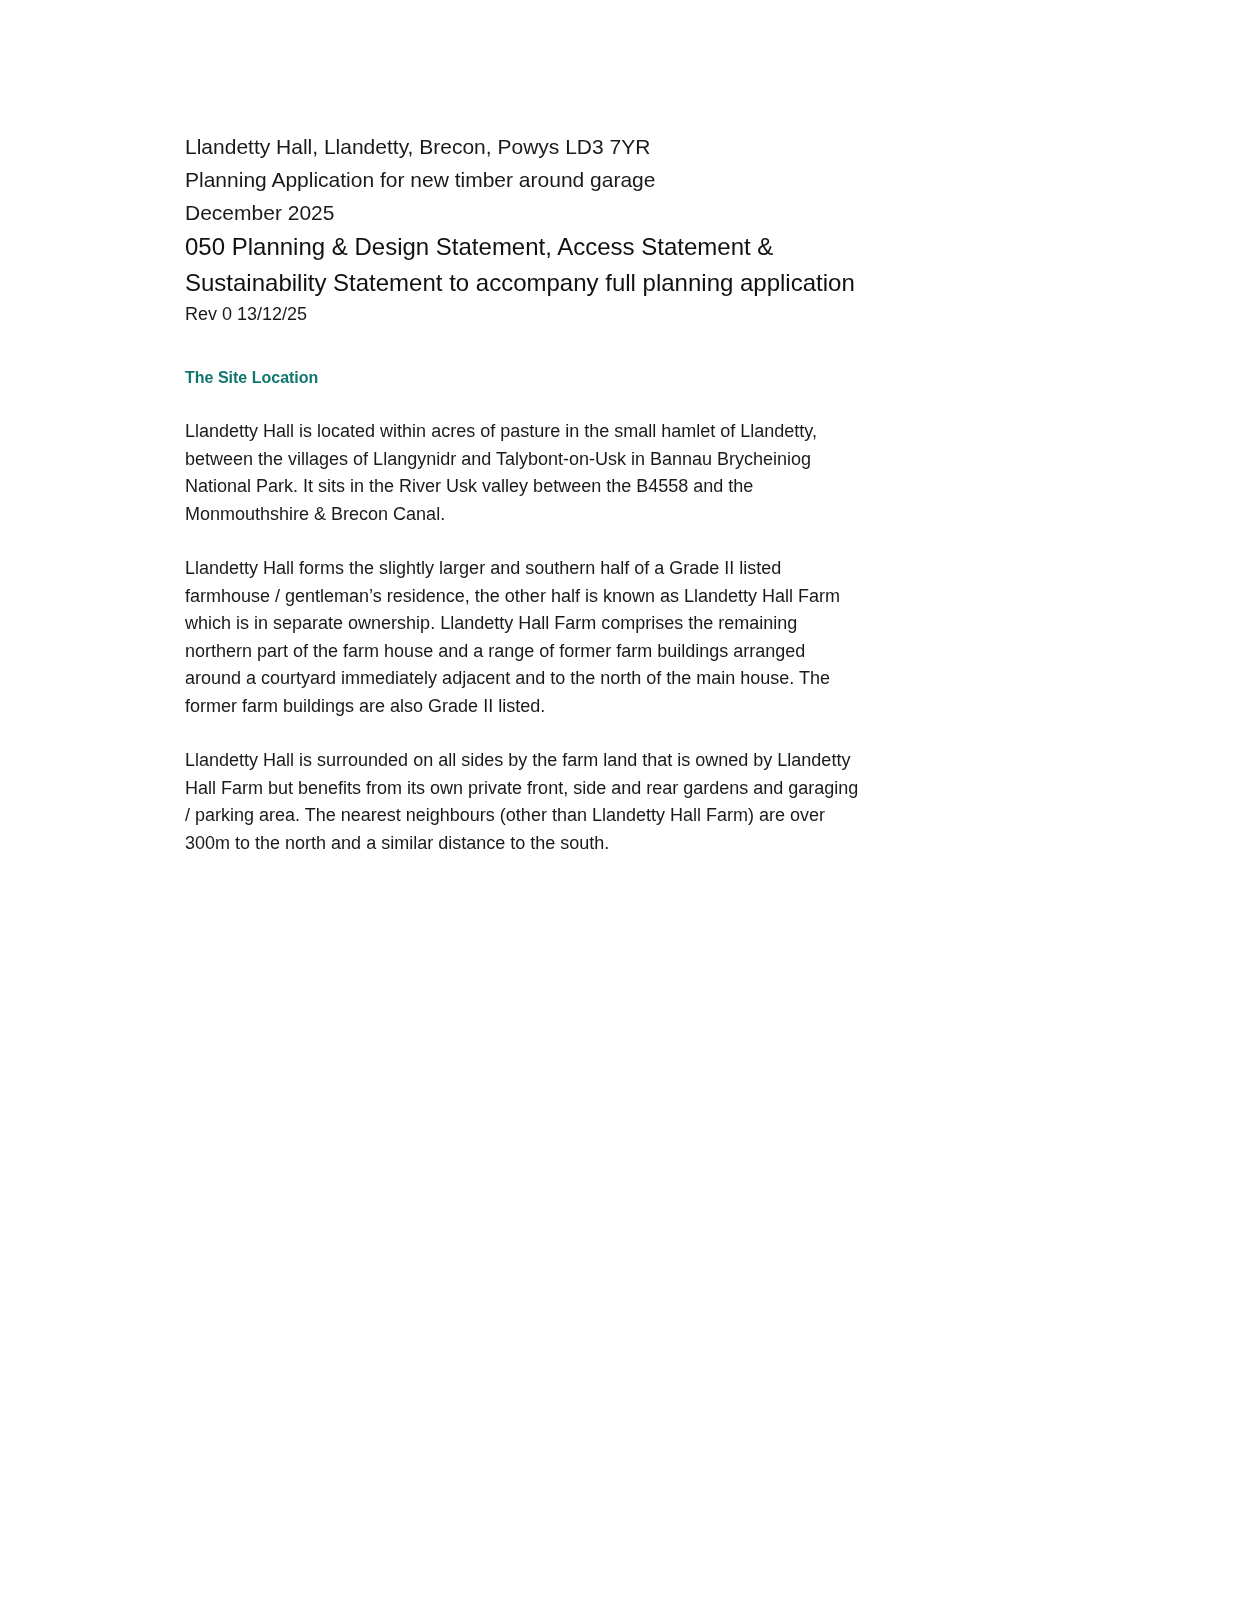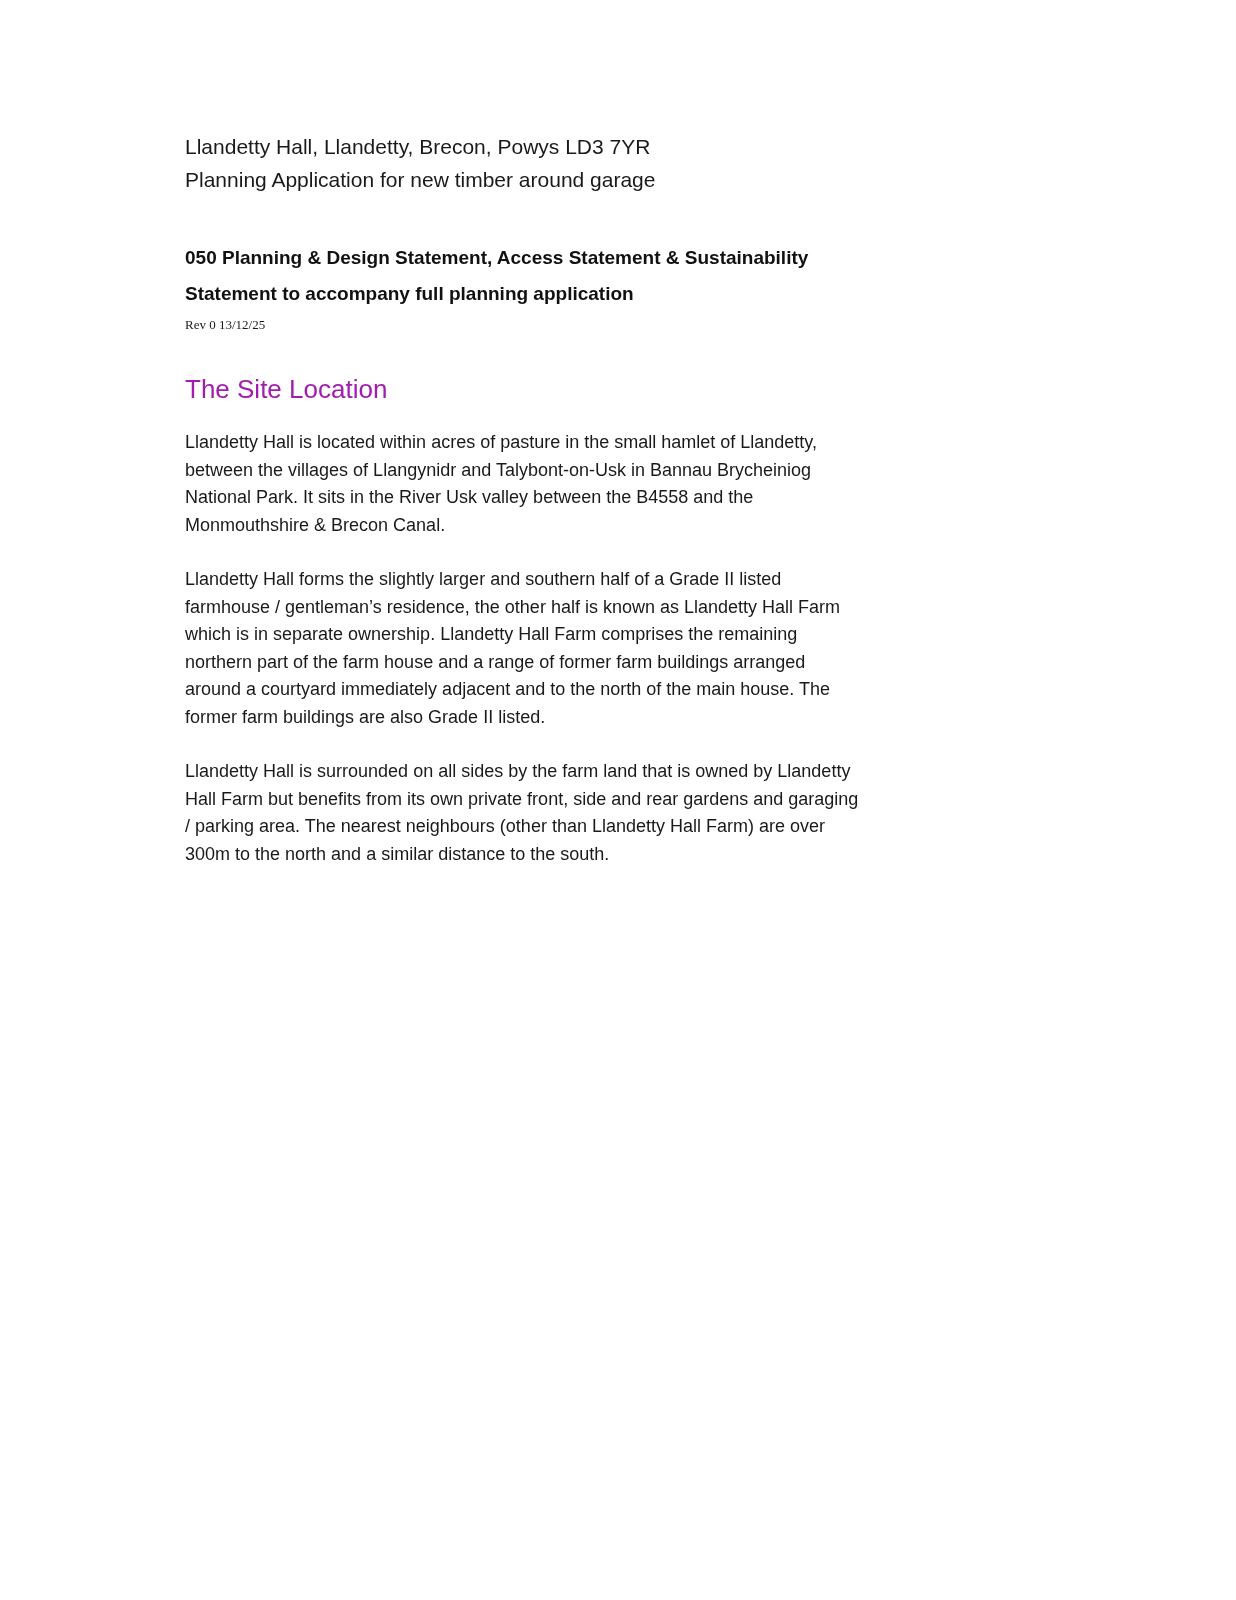--- a/index.html
+++ b/index.html
@@ -28,42 +28,40 @@
   }
 
   .header-block p {
     font-size: 21px;
     line-height: 33px;
     font-weight: 400;
     color: #1a1a1a;
   }
 
   .doc-title {
-    margin-top: 44px;
-    font-size: 19px;
+    font-size: 24px;
     line-height: 36px;
-    font-weight: 700;
+    font-weight: 400;
     color: #111111;
     max-width: 790px;
   }
 
   .revision {
     margin-top: 4px;
-    font-size: 13px;
+    font-size: 18px;
     line-height: 18px;
     color: #1a1a1a;
-    font-family: Liberation Serif, serif;
   }
 
   .section-heading {
     margin-top: 42px;
-    font-size: 26px;
+    font-size: 16px;
     line-height: 26px;
-    font-weight: 400;
-    color: #a21caf;
+    font-weight: 700;
+    color: #0f766e;
   }
 
   .body-para {
     margin-top: 27px;
     font-size: 18px;
     line-height: 27.5px;
     color: #1a1a1a;
     max-width: 850px;
   }
 
@@ -73,20 +71,21 @@
 </style>
 </head>
 <body>
 
 <div class="page">
   <div class="content">
 
     <div class="header-block">
       <p>Llandetty Hall, Llandetty, Brecon, Powys LD3 7YR</p>
       <p>Planning Application for new timber around garage</p>
+      <p>December 2025</p>
     </div>
 
     <h1 class="doc-title">050 Planning &amp; Design Statement, Access Statement &amp; Sustainability Statement to accompany full planning application</h1>
 
     <p class="revision">Rev 0 13/12/25</p>
 
     <h2 class="section-heading">The Site Location</h2>
 
     <p class="body-para">Llandetty Hall is located within acres of pasture in the small hamlet of Llandetty, between the villages of Llangynidr and Talybont-on-Usk in Bannau Brycheiniog National Park. It sits in the River Usk valley between the B4558 and the Monmouthshire &amp; Brecon Canal.</p>
 

